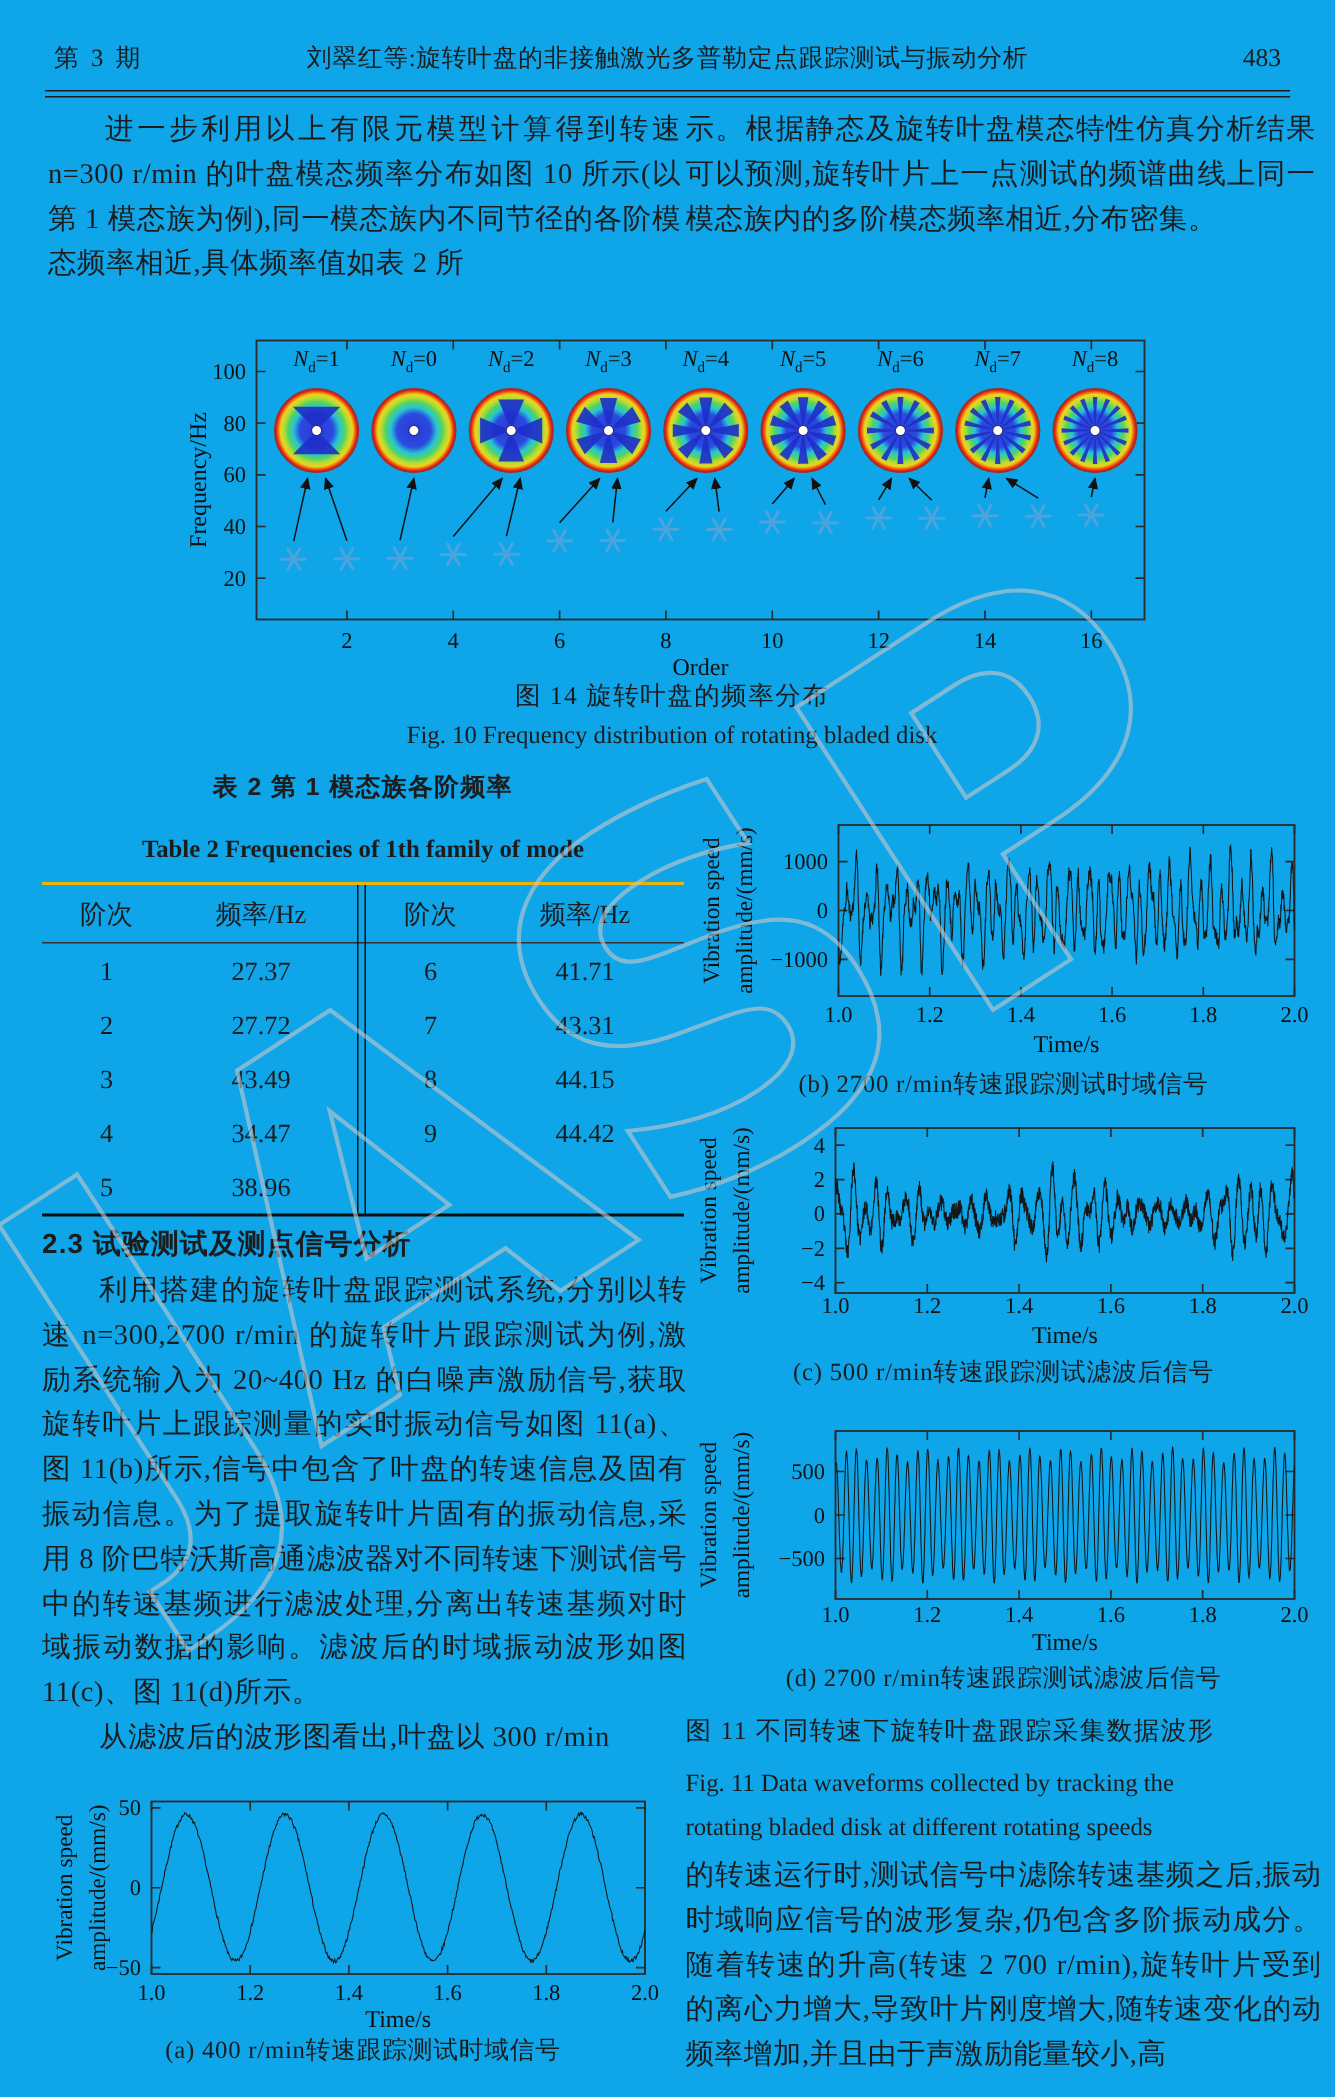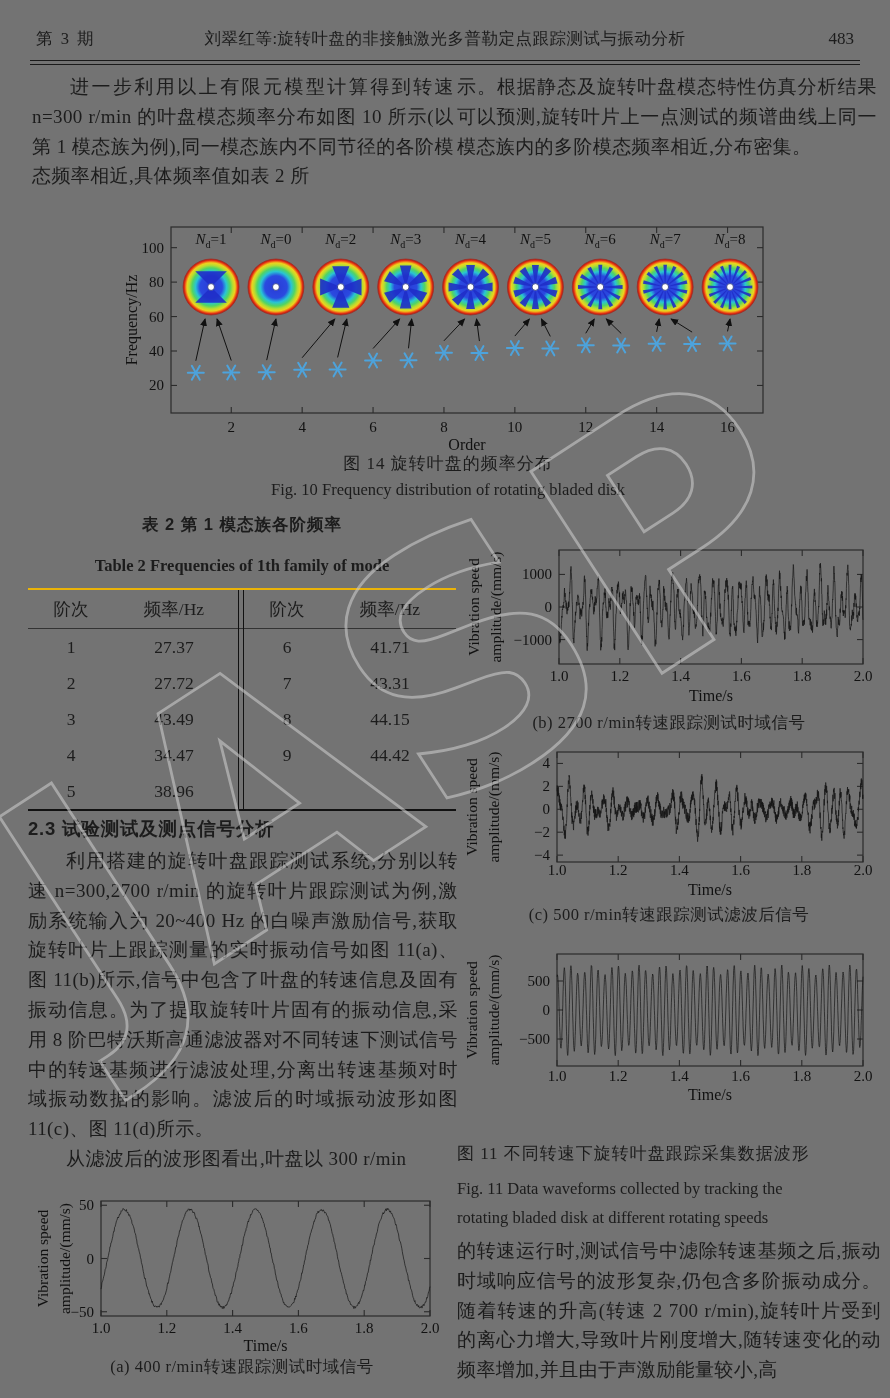--- a/index.html
+++ b/index.html
@@ -1,16 +1,16 @@
 <!DOCTYPE html>
 <html><head>
 <meta charset="utf-8">
 <style>
   html,body{margin:0;padding:0;background:#9a9a9a;}
-  .page{position:relative;width:890px;height:1398px;background:#737373;overflow:hidden;
+  .page{position:relative;width:890px;height:1398px;background:#0ea5e9;overflow:hidden;
         font-family:"Liberation Serif",serif;color:#1c1c1c;}
   
   .hdr{position:absolute;top:28px;left:36px;right:36px;display:flex;align-items:baseline;font-size:16.5px;}
   .hdr-issue{width:150px;letter-spacing:2px;}
   .hdr-title{flex:1;text-align:center;letter-spacing:0.5px;}
   .hdr-pgno{width:150px;text-align:right;font-size:17px;}
   .hdr-rule{position:absolute;top:60px;left:30px;right:30px;height:3px;
             border-top:1.7px solid #1a1a1a;border-bottom:1px solid #1a1a1a;}
   
   .para{position:absolute;text-align:justify;font-size:19px;line-height:29.8px;letter-spacing:0.4px;}
@@ -537,20 +537,21 @@
         <line x1="344.8" y1="18" x2="344.8" y2="24" stroke="#2b2b2b" stroke-width="1.1"></line>
         <text x="344.8" y="145" text-anchor="middle" font-size="15" font-family="Liberation Serif, serif" fill="#111">1.8</text>
         <line x1="406" y1="130" x2="406" y2="124" stroke="#2b2b2b" stroke-width="1.1"></line>
         <line x1="406" y1="18" x2="406" y2="24" stroke="#2b2b2b" stroke-width="1.1"></line>
         <text x="406" y="145" text-anchor="middle" font-size="15" font-family="Liberation Serif, serif" fill="#111">2.0</text>
         <text x="253" y="164" text-anchor="middle" font-size="16" font-family="Liberation Serif, serif" fill="#111">Time/s</text>
         <text x="20" y="74" text-anchor="middle" font-size="15.5" font-family="Liberation Serif, serif" fill="#111" transform="rotate(-90 20 74)">Vibration speed</text>
         <text x="42" y="74" text-anchor="middle" font-size="15.5" font-family="Liberation Serif, serif" fill="#111" transform="rotate(-90 42 74)">amplitude/(mm/s)</text>
         <path d="M100.0,40.8L100.2,40.2L100.3,38.8L100.5,39.6L100.7,39.6L100.8,41.0L101.0,43.7L101.2,46.0L101.4,50.7L101.5,54.0L101.7,58.7L101.9,63.9L102.0,70.2L102.2,75.0L102.4,80.7L102.5,85.1L102.7,91.3L102.9,95.3L103.1,99.8L103.2,104.3L103.4,107.8L103.6,109.0L103.7,111.5L103.9,112.1L104.1,112.2L104.2,110.6L104.4,107.7L104.6,106.1L104.8,102.7L104.9,97.1L105.1,92.9L105.3,87.2L105.4,80.3L105.6,75.3L105.8,68.8L105.9,62.8L106.1,55.7L106.3,50.3L106.5,44.9L106.6,41.0L106.8,36.8L107.0,34.3L107.1,33.3L107.3,31.7L107.5,32.1L107.6,33.9L107.8,35.5L108.0,39.2L108.2,44.6L108.3,48.2L108.5,55.1L108.7,61.5L108.8,67.4L109.0,75.5L109.2,82.6L109.3,88.4L109.5,95.8L109.7,100.7L109.9,107.6L110.0,111.5L110.2,114.3L110.4,117.5L110.5,118.3L110.7,119.4L110.9,118.3L111.1,115.1L111.2,112.1L111.4,108.3L111.6,102.0L111.7,97.5L111.9,89.8L112.1,82.4L112.2,76.3L112.4,68.6L112.6,61.0L112.8,54.2L112.9,48.4L113.1,42.3L113.3,37.9L113.4,34.4L113.6,32.4L113.8,30.5L113.9,29.7L114.1,31.0L114.3,32.7L114.5,34.8L114.6,39.7L114.8,44.6L115.0,49.7L115.1,55.1L115.3,61.9L115.5,69.1L115.6,76.5L115.8,82.9L116.0,88.3L116.2,95.3L116.3,100.2L116.5,104.8L116.7,109.7L116.8,111.5L117.0,113.2L117.2,114.7L117.3,115.3L117.5,113.8L117.7,111.6L117.9,109.2L118.0,104.8L118.2,99.4L118.4,95.3L118.5,89.0L118.7,84.3L118.9,77.1L119.0,72.2L119.2,65.7L119.4,59.5L119.5,55.3L119.7,50.0L119.9,46.7L120.1,43.0L120.2,39.9L120.4,38.8L120.6,37.2L120.7,37.8L120.9,38.6L121.1,39.0L121.3,41.9L121.4,45.3L121.6,48.6L121.8,54.0L121.9,57.7L122.1,62.6L122.3,68.9L122.4,74.0L122.6,79.0L122.8,84.2L122.9,88.7L123.1,92.8L123.3,97.5L123.5,100.7L123.6,103.8L123.8,107.0L124.0,108.9L124.1,109.6L124.3,109.9L124.5,108.8L124.6,106.3L124.8,104.7L125.0,102.4L125.2,97.6L125.3,93.7L125.5,89.6L125.7,83.5L125.8,78.4L126.0,72.6L126.2,68.3L126.3,62.8L126.5,56.7L126.7,52.6L126.9,48.2L127.0,43.5L127.2,41.6L127.4,38.0L127.5,36.6L127.7,36.3L127.9,36.5L128.0,36.9L128.2,38.6L128.4,41.9L128.6,45.5L128.7,49.8L128.9,55.3L129.1,60.7L129.2,67.3L129.4,73.7L129.6,79.7L129.8,85.8L129.9,92.6L130.1,97.4L130.3,102.9L130.4,107.3L130.6,111.2L130.8,113.8L130.9,115.9L131.1,116.8L131.3,116.2L131.5,114.6L131.6,111.9L131.8,108.9L132.0,104.7L132.1,98.5L132.3,93.8L132.5,86.8L132.6,79.4L132.8,73.3L133.0,66.2L133.2,57.9L133.3,52.8L133.5,46.2L133.7,41.1L133.8,37.1L134.0,33.5L134.2,29.8L134.3,29.5L134.5,30.0L134.7,30.2L134.9,32.3L135.0,35.5L135.2,40.3L135.4,46.0L135.5,52.1L135.7,57.6L135.9,64.4L136.0,72.4L136.2,80.3L136.4,86.4L136.6,93.5L136.7,100.0L136.9,105.8L137.1,109.8L137.2,112.7L137.4,116.1L137.6,118.2L137.7,118.5L137.9,116.6L138.1,115.9L138.3,112.0L138.4,108.2L138.6,103.6L138.8,99.0L138.9,92.2L139.1,84.9L139.3,79.6L139.4,71.6L139.6,65.3L139.8,58.8L139.9,53.0L140.1,47.9L140.3,42.7L140.5,38.6L140.6,36.7L140.8,34.6L141.0,34.3L141.1,34.0L141.3,34.3L141.5,36.9L141.6,39.3L141.8,42.8L142.0,48.1L142.2,52.9L142.3,59.3L142.5,65.1L142.7,70.4L142.8,76.3L143.0,82.1L143.2,87.5L143.3,93.0L143.5,98.3L143.7,101.5L143.9,104.1L144.0,108.1L144.2,109.9L144.4,110.5L144.5,109.7L144.7,108.9L144.9,107.4L145.0,105.8L145.2,103.5L145.4,98.7L145.6,95.2L145.7,89.7L145.9,85.0L146.1,80.9L146.2,74.7L146.4,69.0L146.6,63.6L146.7,59.5L146.9,55.5L147.1,50.3L147.3,46.8L147.4,43.4L147.6,41.9L147.8,39.6L147.9,39.1L148.1,38.6L148.3,39.3L148.4,41.1L148.6,43.7L148.8,46.2L149.0,49.8L149.1,54.3L149.3,58.7L149.5,63.7L149.6,68.4L149.8,74.5L150.0,80.4L150.2,85.9L150.3,90.5L150.5,96.1L150.7,99.8L150.8,104.3L151.0,108.1L151.2,109.8L151.3,111.0L151.5,113.0L151.7,111.9L151.9,111.1L152.0,108.8L152.2,106.3L152.4,102.7L152.5,97.5L152.7,93.0L152.9,87.8L153.0,81.8L153.2,75.7L153.4,68.8L153.6,61.5L153.7,56.0L153.9,49.9L154.1,45.7L154.2,39.8L154.4,37.2L154.6,33.7L154.7,32.0L154.9,31.5L155.1,32.1L155.3,33.5L155.4,35.3L155.6,39.4L155.8,43.5L155.9,49.3L156.1,55.4L156.3,62.0L156.4,68.7L156.6,75.0L156.8,82.3L156.9,89.7L157.1,96.0L157.3,101.6L157.5,107.8L157.6,112.0L157.8,115.1L158.0,118.3L158.1,118.6L158.3,119.6L158.5,118.3L158.7,114.7L158.8,111.2L159.0,107.6L159.2,102.1L159.3,95.5L159.5,89.9L159.7,83.0L159.8,75.1L160.0,68.4L160.2,60.6L160.3,54.5L160.5,48.9L160.7,42.0L160.9,37.9L161.0,34.0L161.2,31.4L161.4,30.4L161.5,30.1L161.7,31.2L161.9,33.1L162.0,35.4L162.2,39.1L162.4,43.9L162.6,50.7L162.7,55.8L162.9,63.4L163.1,70.0L163.2,75.6L163.4,82.0L163.6,88.8L163.7,95.0L163.9,100.3L164.1,105.1L164.3,108.5L164.4,110.7L164.6,114.0L164.8,114.7L164.9,113.8L165.1,112.3L165.3,111.3L165.4,107.6L165.6,103.5L165.8,100.4L166.0,94.2L166.1,88.9L166.3,83.0L166.5,77.8L166.6,72.2L166.8,66.6L167.0,60.6L167.2,55.8L167.3,50.8L167.5,46.4L167.7,43.9L167.8,40.3L168.0,39.5L168.2,37.5L168.3,37.3L168.5,38.7L168.7,40.5L168.9,42.8L169.0,46.0L169.2,48.3L169.4,52.2L169.5,58.2L169.7,61.6L169.9,67.8L170.0,73.0L170.2,78.3L170.4,83.3L170.6,88.4L170.7,93.7L170.9,97.9L171.1,101.6L171.2,104.3L171.4,106.6L171.6,108.7L171.7,109.3L171.9,109.3L172.1,108.0L172.3,107.6L172.4,104.6L172.6,101.7L172.8,98.1L172.9,94.6L173.1,89.8L173.3,84.6L173.4,78.6L173.6,74.3L173.8,67.4L173.9,63.2L174.1,57.6L174.3,52.7L174.5,48.1L174.6,43.5L174.8,41.1L175.0,37.7L175.1,36.0L175.3,34.9L175.5,35.8L175.7,36.3L175.8,38.6L176.0,41.6L176.2,44.8L176.3,49.4L176.5,54.9L176.7,60.2L176.8,66.5L177.0,74.0L177.2,79.6L177.3,86.5L177.5,92.3L177.7,97.5L177.9,102.7L178.0,108.4L178.2,111.4L178.4,114.0L178.5,116.3L178.7,117.1L178.9,116.2L179.1,115.2L179.2,112.4L179.4,108.5L179.6,104.3L179.7,99.0L179.9,92.9L180.1,86.0L180.2,79.4L180.4,71.6L180.6,64.8L180.8,58.7L180.9,50.9L181.1,46.1L181.3,40.2L181.4,35.5L181.6,31.8L181.8,30.6L181.9,29.9L182.1,29.2L182.3,30.5L182.4,32.7L182.6,36.7L182.8,41.1L183.0,45.7L183.1,51.7L183.3,58.9L183.5,65.6L183.6,72.6L183.8,79.9L184.0,87.4L184.1,93.5L184.3,99.8L184.5,104.6L184.7,109.6L184.8,112.8L185.0,115.3L185.2,117.6L185.3,117.0L185.5,116.6L185.7,115.5L185.8,111.0L186.0,108.0L186.2,103.1L186.4,96.8L186.5,91.4L186.7,85.7L186.9,79.1L187.0,72.4L187.2,64.5L187.4,58.5L187.5,53.6L187.7,48.5L187.9,43.5L188.1,39.6L188.2,36.6L188.4,34.9L188.6,34.9L188.7,34.6L188.9,35.5L189.1,38.0L189.3,40.1L189.4,43.8L189.6,48.5L189.8,53.5L189.9,59.5L190.1,64.6L190.3,69.7L190.4,76.2L190.6,82.3L190.8,87.4L191.0,92.8L191.1,96.5L191.3,101.5L191.5,104.3L191.6,107.3L191.8,108.7L192.0,109.7L192.1,109.5L192.3,109.5L192.5,108.2L192.7,105.4L192.8,103.0L193.0,98.9L193.2,95.3L193.3,91.5L193.5,85.3L193.7,81.4L193.8,75.4L194.0,70.3L194.2,65.6L194.4,59.6L194.5,55.7L194.7,51.5L194.9,47.4L195.0,44.8L195.2,40.9L195.4,40.5L195.5,38.0L195.7,38.7L195.9,38.6L196.1,39.6L196.2,42.6L196.4,45.4L196.6,49.5L196.7,53.2L196.9,57.6L197.1,62.8L197.2,68.8L197.4,74.7L197.6,79.4L197.8,85.9L197.9,90.0L198.1,96.1L198.3,101.2L198.4,104.4L198.6,108.2L198.8,109.7L198.9,112.7L199.1,113.8L199.3,112.3L199.4,112.6L199.6,109.8L199.8,106.5L200.0,102.4L200.1,97.8L200.3,93.7L200.5,87.9L200.6,80.7L200.8,74.9L201.0,67.8L201.1,60.9L201.3,55.1L201.5,49.7L201.7,44.4L201.8,39.7L202.0,36.0L202.2,33.6L202.3,32.0L202.5,31.1L202.7,31.5L202.9,33.5L203.0,35.3L203.2,38.9L203.4,43.6L203.5,49.5L203.7,55.0L203.9,62.4L204.0,68.7L204.2,76.8L204.4,83.7L204.6,89.9L204.7,96.1L204.9,102.2L205.1,107.6L205.2,112.9L205.4,116.0L205.6,117.5L205.7,118.6L205.9,119.6L206.1,116.8L206.3,115.0L206.4,111.5L206.6,106.5L206.8,101.4L206.9,96.1L207.1,89.6L207.3,82.4L207.4,74.5L207.6,68.2L207.8,60.0L208.0,54.7L208.1,47.7L208.3,43.3L208.5,37.7L208.6,34.6L208.8,32.6L209.0,30.0L209.1,30.6L209.3,31.9L209.5,34.1L209.7,36.8L209.8,41.2L210.0,45.9L210.2,51.5L210.3,56.6L210.5,62.5L210.7,69.0L210.8,76.8L211.0,83.5L211.2,89.3L211.4,94.6L211.5,99.3L211.7,105.2L211.9,107.9L212.0,110.5L212.2,112.3L212.4,113.7L212.5,114.0L212.7,111.4L212.9,110.2L213.1,108.0L213.2,103.3L213.4,99.5L213.6,94.9L213.7,89.8L213.9,83.6L214.1,77.6L214.2,72.5L214.4,66.8L214.6,61.2L214.8,56.3L214.9,50.9L215.1,47.7L215.3,44.9L215.4,42.0L215.6,39.1L215.8,37.9L215.9,37.6L216.1,39.1L216.3,39.5L216.4,41.5L216.6,45.6L216.8,48.6L217.0,52.7L217.1,56.5L217.3,62.6L217.5,67.3L217.6,71.8L217.8,77.6L218.0,83.1L218.1,88.4L218.3,92.0L218.5,97.2L218.7,100.7L218.8,103.0L219.0,105.7L219.2,108.8L219.3,109.0L219.5,109.2L219.7,109.6L219.8,107.7L220.0,105.2L220.2,103.0L220.4,99.1L220.5,95.7L220.7,90.3L220.9,85.0L221.0,79.6L221.2,73.8L221.4,68.1L221.5,63.3L221.7,57.5L221.9,52.5L222.1,46.6L222.2,44.0L222.4,39.1L222.6,36.5L222.7,35.3L222.9,34.8L223.1,34.0L223.2,35.2L223.4,38.2L223.6,40.2L223.8,45.0L223.9,49.4L224.1,55.3L224.3,60.4L224.4,67.4L224.6,72.7L224.8,80.6L224.9,85.9L225.1,93.4L225.3,98.8L225.5,104.0L225.6,108.6L225.8,112.1L226.0,114.8L226.1,116.8L226.3,117.2L226.5,117.2L226.6,115.6L226.8,112.2L227.0,109.5L227.2,103.5L227.3,98.4L227.5,91.9L227.7,85.1L227.8,78.2L228.0,71.8L228.2,64.5L228.4,57.6L228.5,50.4L228.7,44.3L228.9,40.5L229.0,36.1L229.2,32.2L229.4,30.5L229.5,29.7L229.7,30.0L229.9,30.7L230.1,33.8L230.2,37.2L230.4,41.9L230.6,46.6L230.7,53.3L230.9,59.5L231.1,66.4L231.2,73.7L231.4,81.6L231.6,87.7L231.8,93.8L231.9,101.0L232.1,105.3L232.3,110.3L232.4,113.8L232.6,116.4L232.8,117.8L232.9,117.8L233.1,116.5L233.3,114.7L233.4,111.2L233.6,107.3L233.8,102.5L234.0,96.2L234.1,91.1L234.3,84.5L234.5,78.8L234.6,72.0L234.8,64.3L235.0,58.3L235.2,52.4L235.3,47.5L235.5,43.6L235.7,39.5L235.8,37.6L236.0,35.3L236.2,34.5L236.3,34.9L236.5,36.6L236.7,38.0L236.8,40.6L237.0,45.3L237.2,49.0L237.4,53.3L237.5,59.3L237.7,65.0L237.9,69.7L238.0,75.0L238.2,81.8L238.4,86.6L238.5,91.7L238.7,96.1L238.9,100.4L239.1,103.9L239.2,106.7L239.4,107.4L239.6,108.6L239.7,109.2L239.9,109.2L240.1,107.2L240.2,106.3L240.4,102.3L240.6,100.1L240.8,95.9L240.9,90.8L241.1,86.8L241.3,81.2L241.4,75.8L241.6,71.2L241.8,66.3L242.0,60.9L242.1,56.5L242.3,52.3L242.5,47.1L242.6,45.0L242.8,41.4L243.0,39.5L243.1,39.0L243.3,37.6L243.5,38.4L243.7,40.4L243.8,41.5L244.0,45.1L244.2,48.8L244.3,53.1L244.5,57.9L244.7,62.6L244.8,68.3L245.0,73.8L245.2,80.2L245.4,85.8L245.5,91.6L245.7,95.6L245.9,100.4L246.0,104.5L246.2,108.4L246.4,110.6L246.5,113.3L246.7,113.3L246.9,113.7L247.1,112.5L247.2,111.2L247.4,107.4L247.6,103.6L247.7,98.5L247.9,93.3L248.1,86.8L248.2,81.5L248.4,75.2L248.6,67.6L248.8,61.7L248.9,55.5L249.1,49.2L249.3,42.8L249.4,38.6L249.6,35.8L249.8,33.0L249.9,30.4L250.1,31.1L250.3,30.2L250.5,32.3L250.6,35.6L250.8,39.9L251.0,44.6L251.1,49.3L251.3,55.6L251.5,62.7L251.6,69.2L251.8,77.5L252.0,83.5L252.2,91.4L252.3,98.1L252.5,102.9L252.7,108.9L252.8,113.3L253.0,116.1L253.2,118.2L253.3,119.3L253.5,117.8L253.7,117.1L253.8,114.7L254.0,111.1L254.2,105.6L254.4,101.3L254.5,94.9L254.7,88.8L254.9,80.5L255.0,74.4L255.2,67.3L255.4,60.5L255.5,53.3L255.7,48.0L255.9,42.1L256.1,37.3L256.2,34.0L256.4,33.1L256.6,31.5L256.7,31.4L256.9,32.7L257.1,34.5L257.3,37.0L257.4,41.8L257.6,46.4L257.8,52.1L257.9,57.0L258.1,64.3L258.3,70.0L258.4,77.1L258.6,83.2L258.8,89.0L258.9,94.2L259.1,100.0L259.3,104.3L259.5,107.0L259.6,110.7L259.8,112.0L260.0,112.9L260.1,113.3L260.3,111.4L260.5,110.1L260.6,107.4L260.8,103.3L261.0,98.8L261.2,94.9L261.3,89.0L261.5,83.1L261.7,78.0L261.8,72.5L262.0,67.5L262.2,61.2L262.3,56.5L262.5,52.0L262.7,48.1L262.9,45.1L263.0,42.6L263.2,40.7L263.4,39.5L263.5,38.6L263.7,38.5L263.9,39.8L264.0,42.3L264.2,44.1L264.4,47.7L264.6,52.7L264.7,57.0L264.9,60.8L265.1,66.9L265.2,70.9L265.4,76.4L265.6,82.4L265.7,87.2L265.9,91.2L266.1,96.2L266.3,101.0L266.4,104.2L266.6,106.5L266.8,109.0L266.9,109.4L267.1,109.7L267.3,109.6L267.5,108.9L267.6,106.0L267.8,103.3L268.0,100.3L268.1,95.4L268.3,90.9L268.5,85.3L268.6,80.1L268.8,75.0L269.0,68.0L269.1,62.5L269.3,57.5L269.5,52.1L269.7,47.2L269.8,42.6L270.0,39.5L270.2,36.5L270.3,35.3L270.5,33.7L270.7,34.0L270.9,34.9L271.0,36.6L271.2,39.9L271.4,44.3L271.5,49.3L271.7,55.1L271.9,60.9L272.0,66.5L272.2,73.2L272.4,80.9L272.6,87.9L272.7,94.2L272.9,99.0L273.1,104.2L273.2,109.7L273.4,113.3L273.6,115.3L273.7,117.1L273.9,117.9L274.1,118.0L274.3,114.7L274.4,111.8L274.6,108.5L274.8,103.1L274.9,98.6L275.1,91.7L275.3,85.1L275.4,78.2L275.6,70.7L275.8,64.2L275.9,57.2L276.1,49.9L276.3,45.0L276.5,39.3L276.6,34.8L276.8,32.3L277.0,29.7L277.1,29.7L277.3,29.7L277.5,30.3L277.7,34.2L277.8,37.8L278.0,42.2L278.2,47.4L278.3,53.5L278.5,59.8L278.7,66.5L278.8,74.6L279.0,81.7L279.2,87.7L279.4,94.1L279.5,100.2L279.7,105.5L279.9,109.2L280.0,113.0L280.2,115.0L280.4,116.8L280.5,116.1L280.7,116.2L280.9,113.5L281.1,109.7L281.2,106.6L281.4,101.8L281.6,95.9L281.7,90.1L281.9,84.0L282.1,78.1L282.2,70.8L282.4,64.7L282.6,59.6L282.8,53.0L282.9,49.1L283.1,44.2L283.3,40.7L283.4,38.2L283.6,36.4L283.8,35.6L283.9,34.9L284.1,36.2L284.3,38.4L284.5,40.8L284.6,44.9L284.8,48.6L285.0,53.4L285.1,59.0L285.3,64.2L285.5,70.2L285.6,74.5L285.8,81.1L286.0,85.7L286.1,90.9L286.3,94.9L286.5,99.7L286.7,103.3L286.8,105.9L287.0,108.0L287.2,108.7L287.3,108.7L287.5,109.3L287.7,107.9L287.9,105.7L288.0,103.8L288.2,100.1L288.4,95.8L288.5,92.0L288.7,87.4L288.9,82.2L289.0,76.3L289.2,72.4L289.4,67.0L289.6,60.9L289.7,55.6L289.9,51.8L290.1,47.2L290.2,44.2L290.4,41.2L290.6,39.4L290.7,37.9L290.9,37.0L291.1,37.4L291.3,39.1L291.4,41.9L291.6,44.4L291.8,47.2L291.9,51.7L292.1,57.3L292.3,62.5L292.4,67.8L292.6,73.0L292.8,79.0L292.9,85.9L293.1,90.8L293.3,96.4L293.5,101.9L293.6,106.1L293.8,108.7L294.0,112.0L294.1,113.2L294.3,115.0L294.5,114.8L294.6,112.7L294.8,110.9L295.0,107.9L295.2,103.3L295.3,99.5L295.5,92.7L295.7,87.2L295.8,80.8L296.0,73.6L296.2,67.2L296.4,60.7L296.5,54.4L296.7,48.7L296.9,42.7L297.0,38.0L297.2,35.3L297.4,31.6L297.5,30.3L297.7,29.2L297.9,29.9L298.0,32.5L298.2,34.7L298.4,39.8L298.6,43.5L298.7,50.7L298.9,57.1L299.1,62.7L299.2,70.8L299.4,77.9L299.6,84.3L299.8,91.3L299.9,98.1L300.1,104.0L300.3,108.8L300.4,112.4L300.6,115.6L300.8,118.2L300.9,119.6L301.1,118.7L301.3,117.1L301.4,114.2L301.6,110.2L301.8,105.4L302.0,101.0L302.1,93.8L302.3,86.7L302.5,79.7L302.6,73.9L302.8,66.5L303.0,60.2L303.1,53.6L303.3,47.5L303.5,42.3L303.7,38.5L303.8,35.5L304.0,32.3L304.2,31.8L304.3,32.3L304.5,32.2L304.7,34.0L304.8,38.3L305.0,41.7L305.2,46.9L305.4,51.7L305.5,57.8L305.7,63.7L305.9,70.0L306.0,77.5L306.2,83.5L306.4,88.1L306.6,94.9L306.7,98.4L306.9,104.3L307.1,106.9L307.2,108.8L307.4,111.0L307.6,111.5L307.7,112.4L307.9,110.9L308.1,108.4L308.3,105.8L308.4,102.9L308.6,98.7L308.8,93.9L308.9,89.3L309.1,83.9L309.3,78.5L309.4,73.1L309.6,66.8L309.8,62.7L309.9,57.3L310.1,53.3L310.3,48.8L310.5,45.8L310.6,43.0L310.8,40.0L311.0,39.6L311.1,38.1L311.3,39.4L311.5,39.4L311.6,41.8L311.8,43.9L312.0,47.3L312.2,52.0L312.3,55.6L312.5,60.2L312.7,65.1L312.8,70.8L313.0,75.5L313.2,82.2L313.4,87.2L313.5,90.9L313.7,96.5L313.9,100.3L314.0,103.4L314.2,106.3L314.4,109.2L314.5,109.8L314.7,111.4L314.9,110.6L315.0,108.4L315.2,106.8L315.4,104.5L315.6,101.4L315.7,96.2L315.9,92.2L316.1,86.4L316.2,81.2L316.4,75.0L316.6,68.0L316.8,62.3L316.9,56.5L317.1,52.2L317.3,46.6L317.4,41.8L317.6,38.9L317.8,36.3L317.9,33.3L318.1,32.6L318.3,34.0L318.5,34.9L318.6,36.8L318.8,40.2L319.0,44.0L319.1,49.1L319.3,55.2L319.5,61.5L319.6,68.0L319.8,74.3L320.0,80.4L320.2,87.9L320.3,94.3L320.5,100.5L320.7,105.4L320.8,109.7L321.0,114.5L321.2,117.0L321.3,117.8L321.5,117.8L321.7,117.7L321.9,115.2L322.0,112.1L322.2,108.9L322.4,102.9L322.5,97.1L322.7,91.2L322.9,83.7L323.0,77.1L323.2,70.6L323.4,63.0L323.6,55.9L323.7,49.3L323.9,43.6L324.1,39.1L324.2,34.1L324.4,32.0L324.6,29.6L324.7,29.0L324.9,29.3L325.1,31.7L325.3,33.6L325.4,38.3L325.6,42.8L325.8,48.5L325.9,54.3L326.1,60.2L326.3,68.4L326.4,74.7L326.6,82.6L326.8,88.4L327.0,94.2L327.1,100.6L327.3,106.2L327.5,109.9L327.6,112.6L327.8,115.4L328.0,116.5L328.1,116.3L328.3,114.2L328.5,112.4L328.6,110.3L328.8,105.9L329.0,100.4L329.2,95.4L329.3,90.1L329.5,84.4L329.7,77.2L329.8,71.2L330.0,64.6L330.2,59.0L330.4,53.3L330.5,48.4L330.7,44.5L330.9,41.3L331.0,39.4L331.2,37.1L331.4,36.2L331.5,36.7L331.7,37.9L331.9,38.8L332.0,41.0L332.2,44.4L332.4,49.8L332.6,53.6L332.7,58.5L332.9,63.1L333.1,69.0L333.2,74.9L333.4,80.4L333.6,85.2L333.8,90.8L333.9,94.0L334.1,99.5L334.3,102.5L334.4,104.9L334.6,107.5L334.8,108.3L334.9,109.0L335.1,109.3L335.3,108.7L335.4,105.8L335.6,104.3L335.8,100.7L336.0,96.0L336.1,91.8L336.3,87.6L336.5,82.2L336.6,77.9L336.8,73.0L337.0,67.5L337.1,61.8L337.3,56.7L337.5,51.5L337.7,47.8L337.8,44.6L338.0,40.7L338.2,39.8L338.3,37.7L338.5,36.8L338.7,36.9L338.8,39.1L339.0,40.8L339.2,43.5L339.4,46.7L339.5,50.7L339.7,55.3L339.9,61.6L340.0,67.7L340.2,73.9L340.4,80.0L340.5,85.1L340.7,91.8L340.9,97.2L341.1,101.1L341.2,105.7L341.4,109.3L341.6,112.3L341.7,114.4L341.9,114.4L342.1,114.5L342.2,113.2L342.4,111.5L342.6,107.6L342.8,104.0L342.9,99.7L343.1,93.6L343.3,87.1L343.4,80.2L343.6,73.2L343.8,67.2L344.0,59.6L344.1,53.8L344.3,47.6L344.5,42.7L344.6,37.3L344.8,34.5L345.0,32.1L345.1,29.7L345.3,29.5L345.5,31.0L345.6,32.7L345.8,35.7L346.0,39.5L346.2,45.0L346.3,50.7L346.5,56.2L346.7,63.1L346.8,70.7L347.0,78.0L347.2,84.9L347.4,92.8L347.5,98.8L347.7,103.8L347.9,109.5L348.0,112.9L348.2,116.8L348.4,118.0L348.5,119.4L348.7,118.4L348.9,116.4L349.1,113.4L349.2,109.4L349.4,105.9L349.6,98.8L349.7,93.9L349.9,87.5L350.1,79.8L350.2,72.7L350.4,65.6L350.6,59.4L350.8,53.8L350.9,46.9L351.1,42.6L351.3,38.3L351.4,36.0L351.6,33.9L351.8,32.7L351.9,32.5L352.1,33.6L352.3,35.5L352.4,38.0L352.6,42.3L352.8,47.5L353.0,52.4L353.1,57.7L353.3,64.5L353.5,70.6L353.6,77.3L353.8,82.7L354.0,87.8L354.2,94.3L354.3,99.4L354.5,102.6L354.7,106.3L354.8,108.3L355.0,110.4L355.2,111.9L355.3,112.2L355.5,110.4L355.7,109.5L355.9,106.3L356.0,102.5L356.2,98.2L356.4,94.1L356.5,90.1L356.7,84.1L356.9,79.4L357.0,74.0L357.2,67.4L357.4,62.2L357.6,57.3L357.7,53.5L357.9,48.7L358.1,46.5L358.2,43.6L358.4,41.4L358.6,40.0L358.7,39.7L358.9,39.0L359.1,40.4L359.3,41.7L359.4,43.7L359.6,46.9L359.8,51.5L359.9,55.2L360.1,59.1L360.3,65.1L360.4,70.8L360.6,75.6L360.8,80.1L361.0,86.9L361.1,91.4L361.3,95.5L361.5,99.9L361.6,103.9L361.8,106.4L362.0,109.7L362.1,110.5L362.3,110.7L362.5,110.7L362.7,109.3L362.8,107.6L363.0,104.8L363.2,100.7L363.3,97.0L363.5,92.0L363.7,86.5L363.8,80.6L364.0,75.4L364.2,68.3L364.4,62.8L364.5,57.3L364.7,51.8L364.9,46.9L365.0,41.3L365.2,37.3L365.4,35.1L365.5,34.1L365.7,32.8L365.9,33.4L366.1,34.6L366.2,36.3L366.4,39.4L366.6,43.5L366.7,49.0L366.9,53.9L367.1,61.2L367.2,67.4L367.4,75.3L367.6,81.8L367.8,88.3L367.9,94.1L368.1,101.2L368.3,106.6L368.4,110.4L368.6,114.0L368.8,117.4L368.9,118.9L369.1,118.9L369.3,117.3L369.4,115.3L369.6,112.6L369.8,107.9L370.0,102.9L370.1,97.2L370.3,91.3L370.5,83.5L370.6,77.4L370.8,69.2L371.0,62.2L371.1,55.8L371.3,49.5L371.5,42.9L371.7,39.3L371.8,34.1L372.0,31.4L372.2,29.6L372.3,29.0L372.5,30.2L372.7,31.7L372.8,34.7L373.0,38.4L373.2,43.3L373.4,49.1L373.5,54.3L373.7,61.5L373.9,69.1L374.0,75.0L374.2,81.7L374.4,88.3L374.5,95.8L374.7,101.0L374.9,106.2L375.1,109.0L375.2,112.3L375.4,113.7L375.6,115.8L375.7,116.0L375.9,114.1L376.1,112.1L376.2,109.1L376.4,105.9L376.6,100.0L376.8,95.7L376.9,89.7L377.1,83.3L377.3,77.8L377.4,71.8L377.6,66.0L377.8,60.0L377.9,54.2L378.1,48.8L378.3,45.8L378.5,41.6L378.6,39.2L378.8,38.0L379.0,36.4L379.1,36.5L379.3,37.3L379.5,39.5L379.6,41.6L379.8,44.7L380.0,49.4L380.2,54.1L380.3,58.4L380.5,63.4L380.7,67.9L380.8,74.3L381.0,79.1L381.2,84.4L381.3,89.6L381.5,94.0L381.7,98.9L381.9,102.0L382.0,105.3L382.2,107.6L382.4,109.1L382.5,108.4L382.7,109.6L382.9,107.4L383.1,106.1L383.2,104.7L383.4,101.2L383.6,97.2L383.7,93.1L383.9,88.2L384.1,83.3L384.2,79.0L384.4,72.2L384.6,67.1L384.8,62.2L384.9,56.9L385.1,52.1L385.3,48.1L385.4,43.9L385.6,41.5L385.8,38.3L385.9,37.3L386.1,36.0L386.3,37.4L386.4,37.8L386.6,39.5L386.8,42.0L387.0,46.6L387.1,49.8L387.3,56.1L387.5,60.9L387.6,66.8L387.8,73.7L388.0,80.0L388.1,85.4L388.3,91.1L388.5,97.2L388.7,102.8L388.8,106.9L389.0,109.8L389.2,112.8L389.3,115.7L389.5,116.4L389.7,115.9L389.8,114.8L390.0,112.2L390.2,108.8L390.4,104.8L390.5,99.4L390.7,93.9L390.9,87.0L391.0,80.3L391.2,72.7L391.4,65.5L391.6,59.1L391.7,52.1L391.9,47.1L392.1,42.2L392.2,36.6L392.4,33.4L392.6,31.6L392.7,29.3L392.9,29.1L393.1,30.8L393.3,32.9L393.4,36.2L393.6,40.4L393.8,45.6L393.9,51.6L394.1,58.0L394.3,64.4L394.4,72.2L394.6,78.7L394.8,86.1L395.0,93.3L395.1,100.0L395.3,104.4L395.5,109.1L395.6,112.7L395.8,115.7L396.0,118.4L396.1,118.1L396.3,117.1L396.5,115.5L396.7,113.4L396.8,109.8L397.0,105.1L397.2,99.1L397.3,93.1L397.5,86.2L397.7,79.5L397.8,72.2L398.0,66.3L398.2,58.9L398.4,53.2L398.5,48.1L398.7,43.3L398.9,38.9L399.0,35.2L399.2,34.0L399.4,33.5L399.5,33.1L399.7,33.7L399.9,36.1L400.1,39.7L400.2,43.1L400.4,47.2L400.6,53.4L400.7,58.4L400.9,65.0L401.1,70.0L401.2,77.1L401.4,82.5L401.6,87.6L401.8,93.2L401.9,98.7L402.1,102.1L402.3,104.8L402.4,108.1L402.6,110.6L402.8,111.5L402.9,110.4L403.1,110.0L403.3,108.9L403.4,105.2L403.6,103.1L403.8,99.6L404.0,94.6L404.1,89.2L404.3,84.3L404.5,79.4L404.6,73.5L404.8,69.3L405.0,64.1L405.1,59.5L405.3,54.5L405.5,49.4L405.7,46.6L405.8,44.2L406.0,40.7" fill="none" stroke="#161616" stroke-width="0.7"></path>
       </svg>
+    <div class="subcap">(d) 2700 r/min转速跟踪测试滤波后信号</div>
   </div>
 
   <div class="fig11cap">
     <div class="zh">图 11  不同转速下旋转叶盘跟踪采集数据波形</div>
     <div class="en">Fig. 11   Data waveforms collected by tracking the</div>
     <div class="en">rotating bladed disk at different rotating speeds</div>
   </div>
 
   <div class="para" style="left:457px;top:1236px;width:424px;">的转速运行时,测试信号中滤除转速基频之后,振动时域响应信号的波形复杂,仍包含多阶振动成分。随着转速的升高(转速 2 700 r/min),旋转叶片受到的离心力增大,导致叶片刚度增大,随转速变化的动频率增加,并且由于声激励能量较小,高</div>
 

